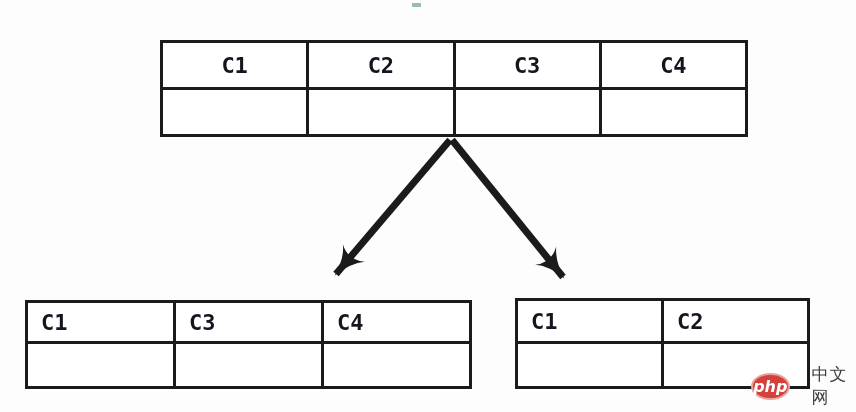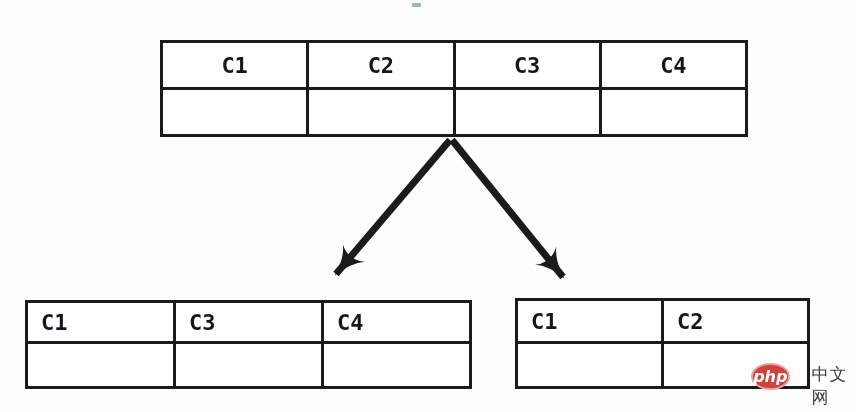--- a/index.html
+++ b/index.html
@@ -72,21 +72,21 @@
     height: 4px;
     background: #7fa9a4;
     opacity: 0.8;
   }
 
   .watermark {
     position: absolute;
     left: 751px;
     top: 363px;
     display: flex;
-    align-items: flex-start;
+    align-items: center;
     gap: 22px;
     z-index: 5;
   }
   .php-badge {
     width: 46px;
     height: 27px;
     background: #d2413c;
     border: 2px solid #e9a39c;
     border-radius: 50%;
     display: flex;

